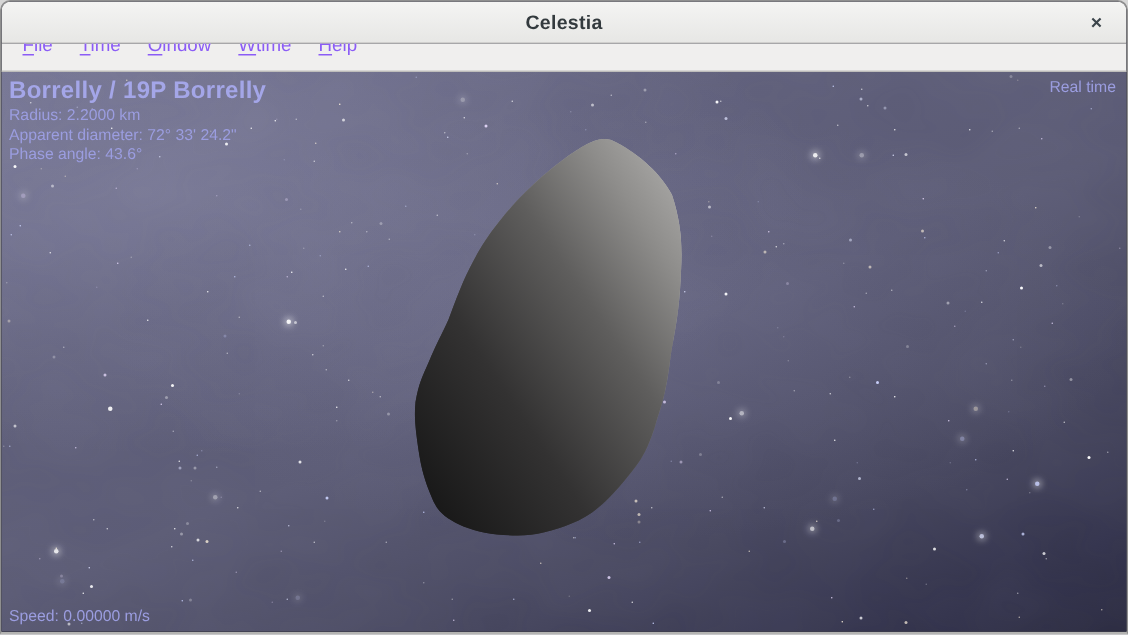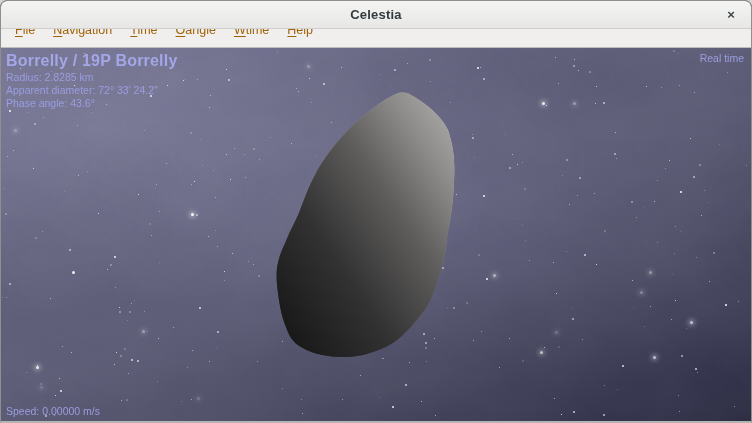--- a/index.html
+++ b/index.html
@@ -38,21 +38,21 @@
 
   
   .menubar {
     height: 19px;
     background: #f0efee;
     border-bottom: 1px solid #bebdbb;
     display: flex; align-items: center;
     padding-left: 5px;
   }
   .menu-item {
-    font-size: 12.5px; color: #a16207;
+    font-size: 12.5px; color: #8b5cf6;
     padding: 1px 9px 18px 9px;
     white-space: nowrap;
   }
   .menu-item .mn { text-decoration: underline; text-underline-offset: 2px; }
 
   
   .viewport {
     position: relative;
     height: 373px;
     overflow: hidden;
@@ -81,23 +81,22 @@
 
 <div class="window">
 
   <div class="titlebar">
     <span class="title">Celestia</span>
     <span class="close-btn">×</span>
   </div>
 
   <div class="menubar">
     <span class="menu-item"><span class="mn">F</span><span>ile</span></span>
-    <span class="menu-item"><span class="mn">N</span><span>avigation</span></span>
     <span class="menu-item"><span class="mn">T</span><span>ime</span></span>
-    <span class="menu-item"><span class="mn">O</span><span>angle</span></span>
+    <span class="menu-item"><span class="mn">O</span><span>indow</span></span>
     <span class="menu-item"><span class="mn">W</span><span>time</span></span>
     <span class="menu-item"><span class="mn">H</span><span>elp</span></span>
   </div>
 
   <div class="viewport">
 
     <div class="star-layer">
         <div class="star" style="left: 656px; top: 194px; height: 1px; width: 1px; opacity: 0.49; background: rgb(223, 228, 255);"></div>
         <div class="star" style="left: 216.4px; top: 197.9px; height: 1px; width: 1px; opacity: 0.53; background: rgb(255, 255, 255);"></div>
         <div class="star" style="left: 212.4px; top: 121.7px; height: 1px; width: 1px; opacity: 0.45; background: rgb(204, 212, 255);"></div>
@@ -465,21 +464,21 @@
           C 343 86 350 79 360 70
           C 373 59 385 50 395 46
           C 400 44 405 44 410 47 Z"></path>
         <use href="#cometPath" filter="url(#rockTex)" opacity="0.65" style="mix-blend-mode: overlay;"></use>
         <use href="#cometPath" fill="none"></use>
       </g>
     </svg>
 
     <div class="hud hud-selection">
       <div class="sel-title">Borrelly / 19P Borrelly</div>
-      <div>Radius: 2.8285 km</div>
+      <div>Radius: 2.2000 km</div>
       <div>Apparent diameter: 72° 33' 24.2"</div>
       <div>Phase angle: 43.6°</div>
     </div>
 
     <div class="hud hud-time">
       <div>Real time</div>
     </div>
 
     <div class="hud hud-speed">Speed: 0.00000 m/s</div>
 

